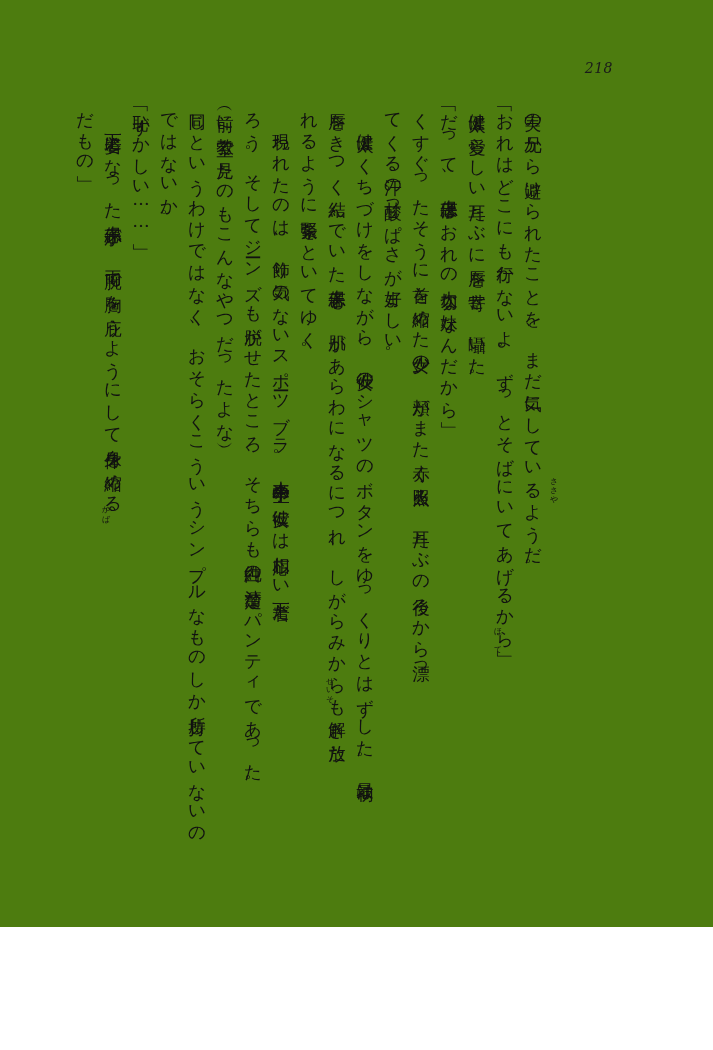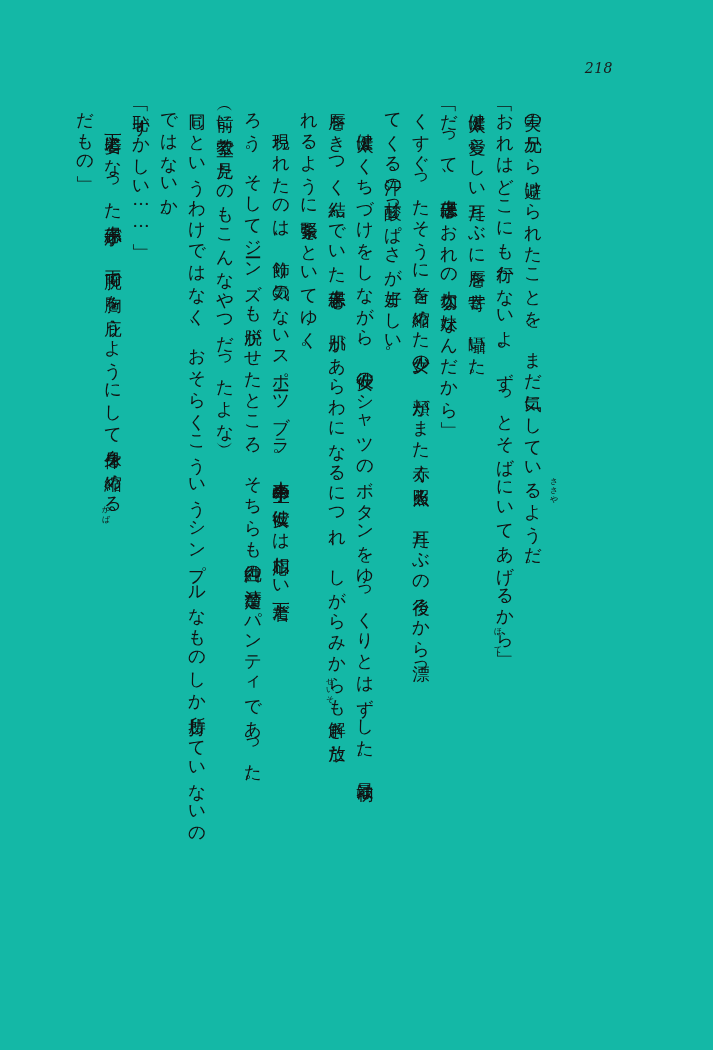--- a/index.html
+++ b/index.html
@@ -10,22 +10,22 @@
   body {
     width: 713px;
     height: 1050px;
     overflow: hidden;
     font-family: "DejaVu Serif", "Liberation Serif", serif;
     color: #1a1a1a;
   }
   .page {
     position: relative;
     width: 713px;
-    height: 1050px;
-    background: #14b8a6;
+    height: 927px;
+    background: #4d7c0f;
     box-sizing: border-box;
   }
   .page-number {
     position: absolute;
     top: 60px;
     right: 100px;
     font-size: 14px;
     font-style: italic;
     font-family: "DejaVu Serif", "Liberation Serif", serif;
     color: #1a1a1a;

